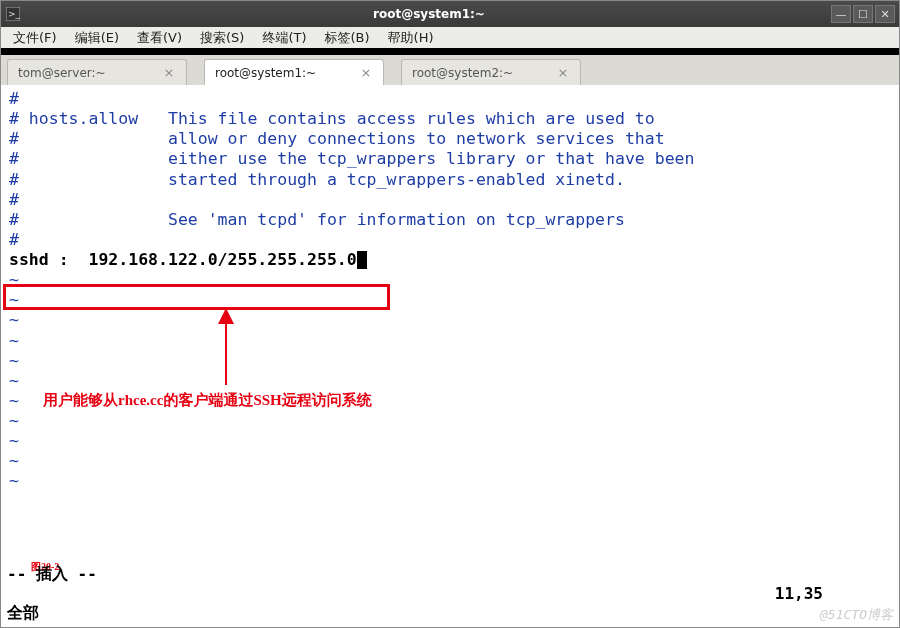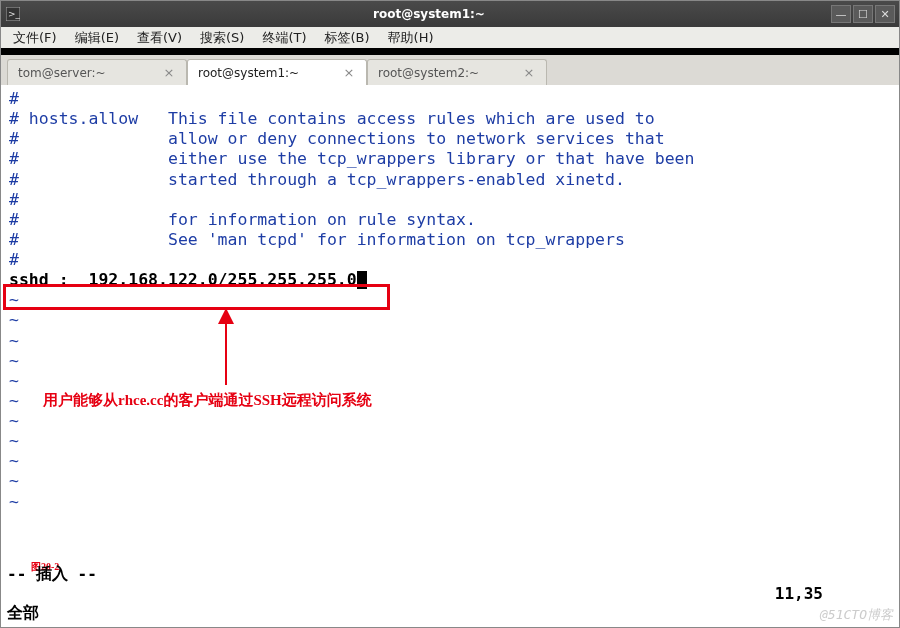--- a/index.html
+++ b/index.html
@@ -53,21 +53,21 @@
       padding: 3px 6px;
       cursor: pointer;
       color: #222;
     }
     .tabbar {
       background: #dcdad5;
       height: 30px;
       display: flex;
       align-items: flex-end;
       padding: 0 6px;
-      gap: 0;
+      gap: 17px;
     }
     .tab {
       display: flex;
       align-items: center;
       padding: 4px 10px;
       background: #e6e5e0;
       border: 1px solid #bab8b0;
       border-bottom: none;
       border-radius: 3px 3px 0 0;
       color: #555;
@@ -198,21 +198,20 @@
     </div>
   </div>
 
   <div class="terminal">
     <div class="term-line">#</div>
     <div class="term-line"># hosts.allow   This file contains access rules which are used to</div>
     <div class="term-line">#               allow or deny connections to network services that</div>
     <div class="term-line">#               either use the tcp_wrappers library or that have been</div>
     <div class="term-line">#               started through a tcp_wrappers-enabled xinetd.</div>
     <div class="term-line">#</div>
-    <div class="term-line">#               for information on rule syntax.</div>
     <div class="term-line">#               See 'man tcpd' for information on tcp_wrappers</div>
     <div class="term-line">#</div>
     <div class="term-line term-black"><span>sshd :  192.168.122.0/255.255.255.0</span><span class="cursor-block"></span></div>
     <div class="term-line tilde">~</div>
     <div class="term-line tilde">~</div>
     <div class="term-line tilde">~</div>
     <div class="term-line tilde">~</div>
     <div class="term-line tilde">~</div>
     <div class="term-line tilde">~</div>
     <div class="term-line tilde">~</div>

